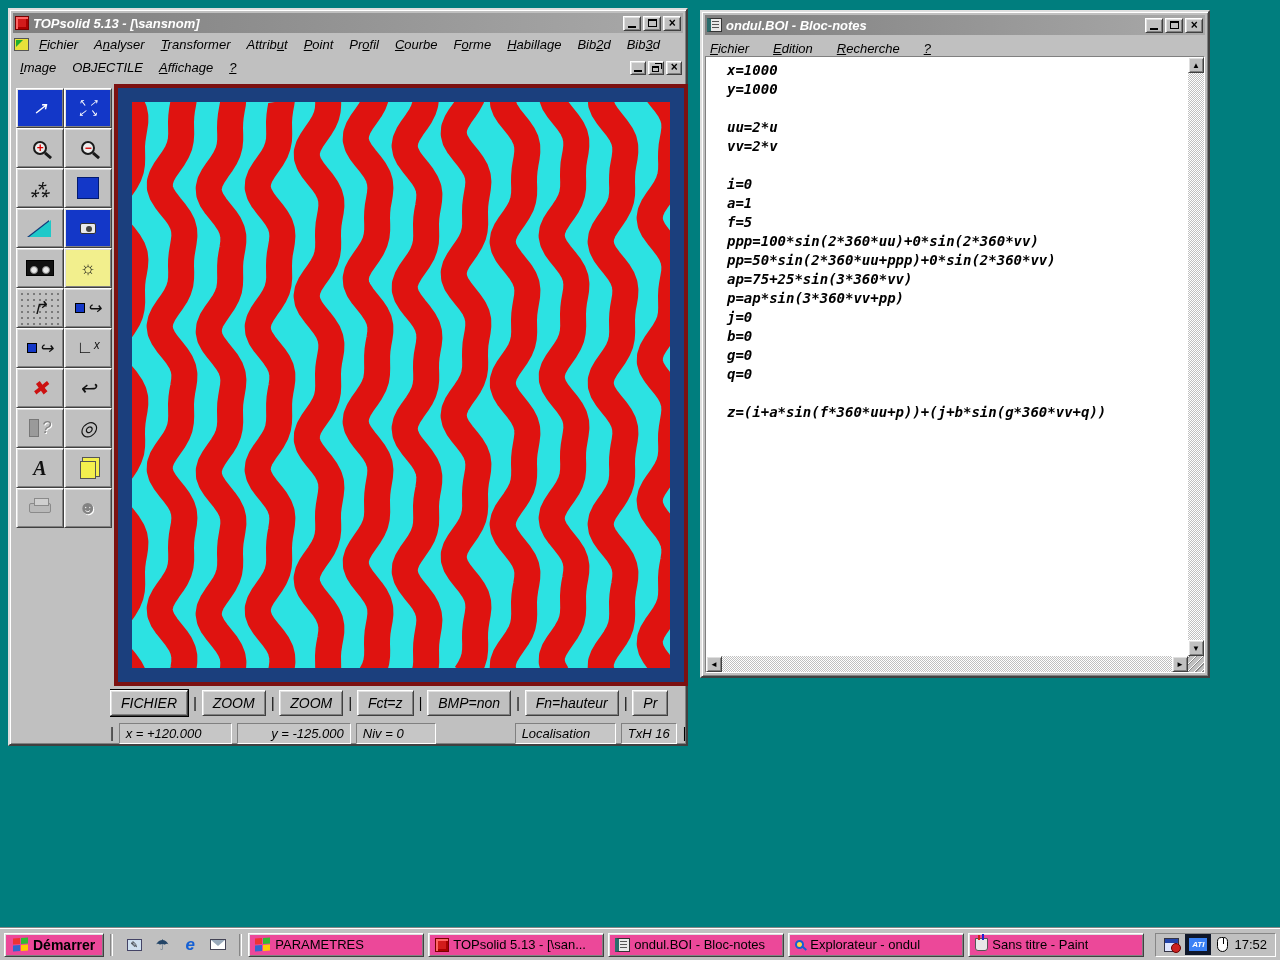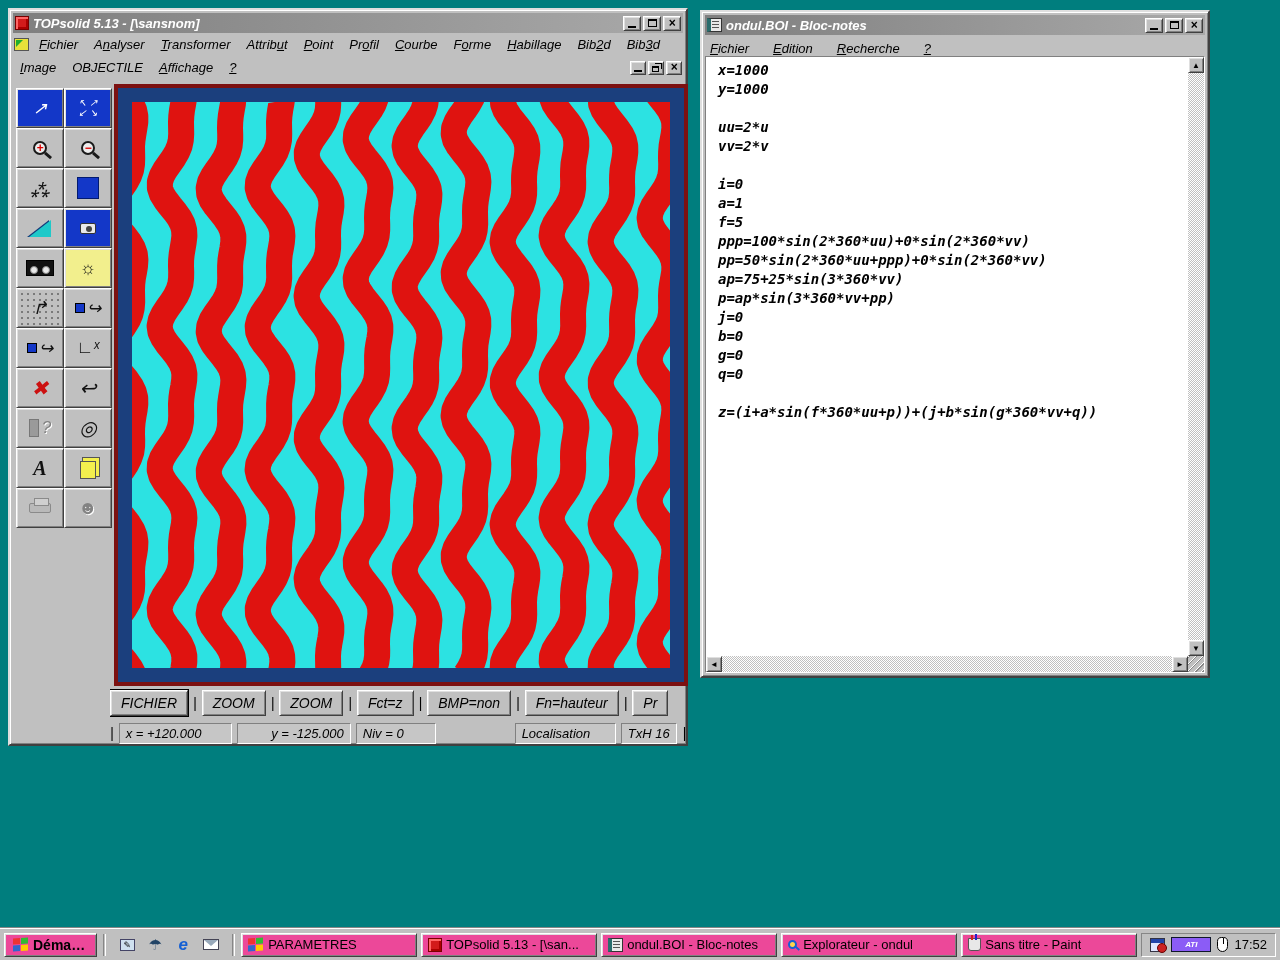--- a/index.html
+++ b/index.html
@@ -93,21 +93,21 @@
   }
 
   
   #notepad { left:700px; top:10px; width:510px; height:668px; }
   .note-icon { width:15px; height:14px; background:#e9e9e9; border:1px solid #333; border-left:4px solid #2a6d6d; position:relative; }
   .note-icon::after { content:""; position:absolute; left:1px; top:2px; width:7px; height:1px; background:#555; box-shadow:0 3px 0 #555, 0 6px 0 #555; }
   .np-client { position:absolute; left:3px; right:3px; top:44px; bottom:3px; border:1px solid; border-color:#808080 #fff #fff #808080; background:#fff; }
   .np-text {
     position:absolute; left:1px; top:1px; right:17px; bottom:17px; overflow:hidden;
     font-family:"DejaVu Sans Mono",monospace; font-weight:bold; font-size:14px; line-height:19px;
-    color:#000; white-space:pre; padding:3px 0 0 11px;
+    color:#000; white-space:pre; padding:3px 0 0 20px;
   }
   .sb-track {
     position:absolute; background-color:#c0c0c0;
     background-image:linear-gradient(45deg,#fff 25%,transparent 25%,transparent 75%,#fff 75%),linear-gradient(45deg,#fff 25%,transparent 25%,transparent 75%,#fff 75%);
     background-size:2px 2px; background-position:0 0,1px 1px;
   }
   .sb-v { right:0; top:0; bottom:16px; width:16px; }
   .sb-h { left:0; bottom:0; right:16px; height:16px; }
   .sb-btn {
     position:absolute; width:16px; height:16px; background:#c0c0c0;
@@ -138,21 +138,21 @@
   .ql { display:flex; gap:6px; align-items:center; padding:0 4px; }
   .qlicon { width:22px; height:22px; display:flex; align-items:center; justify-content:center; font-size:15px; }
   .winflag { width:16px; height:14px; display:grid; grid-template-columns:7px 7px; grid-auto-rows:6px; gap:1px; transform:skewY(-4deg); flex:0 0 auto; }
   .winflag i { display:block; }
   .tray {
     margin-left:auto; height:24px; flex:0 0 auto;
     border:1px solid; border-color:#868686 #fff #fff #868686;
     display:flex; align-items:center; gap:6px; padding:0 8px; font-size:13px; color:#000;
   }
   .cube { width:14px; height:14px; background:#d21b1b; border:1px solid #700; box-shadow:inset 2px 2px 0 #f66, inset -2px -2px 0 #a00; flex:0 0 auto; }
-  .ati { background:#8b5cf6; color:#fff; font-weight:bold; font-style:italic; font-size:8px; padding:2px 13px; border:1px solid #0f172a; }
+  .ati { background:#3b82f6; color:#fff; font-weight:bold; font-style:italic; font-size:8px; padding:2px 3px; border:4px solid #0f172a; }
   .cal { width:15px; height:14px; background:#dfe6ff; border:1px solid #334; position:relative; }
   .cal::before { content:""; position:absolute; left:0; top:0; right:0; height:4px; background:#2244aa; }
   .cal::after { content:""; position:absolute; right:-3px; bottom:-2px; width:8px; height:8px; border-radius:50%; background:#c22; border:1px solid #600; }
   .mouse { width:11px; height:15px; border:1px solid #000; border-radius:5px 5px 6px 6px; background:#fff; position:relative; }
   .mouse::after { content:""; position:absolute; left:5px; top:0; width:1px; height:6px; background:#000; }
   .ie { color:#1560d4; font-weight:bold; font-size:17px; font-style:italic; }
   .envelope { width:16px; height:11px; background:#fff; border:1px solid #445; position:relative; }
   .envelope::after { content:""; position:absolute; left:0; top:0; border-left:7px solid transparent; border-right:7px solid transparent; border-top:6px solid #9ab; }
   .deskpad { width:15px; height:12px; background:#cfe0ef; border:1px solid #446; display:flex; align-items:center; justify-content:center; font-size:9px; }
   .dish { font-size:15px; color:#246; }

